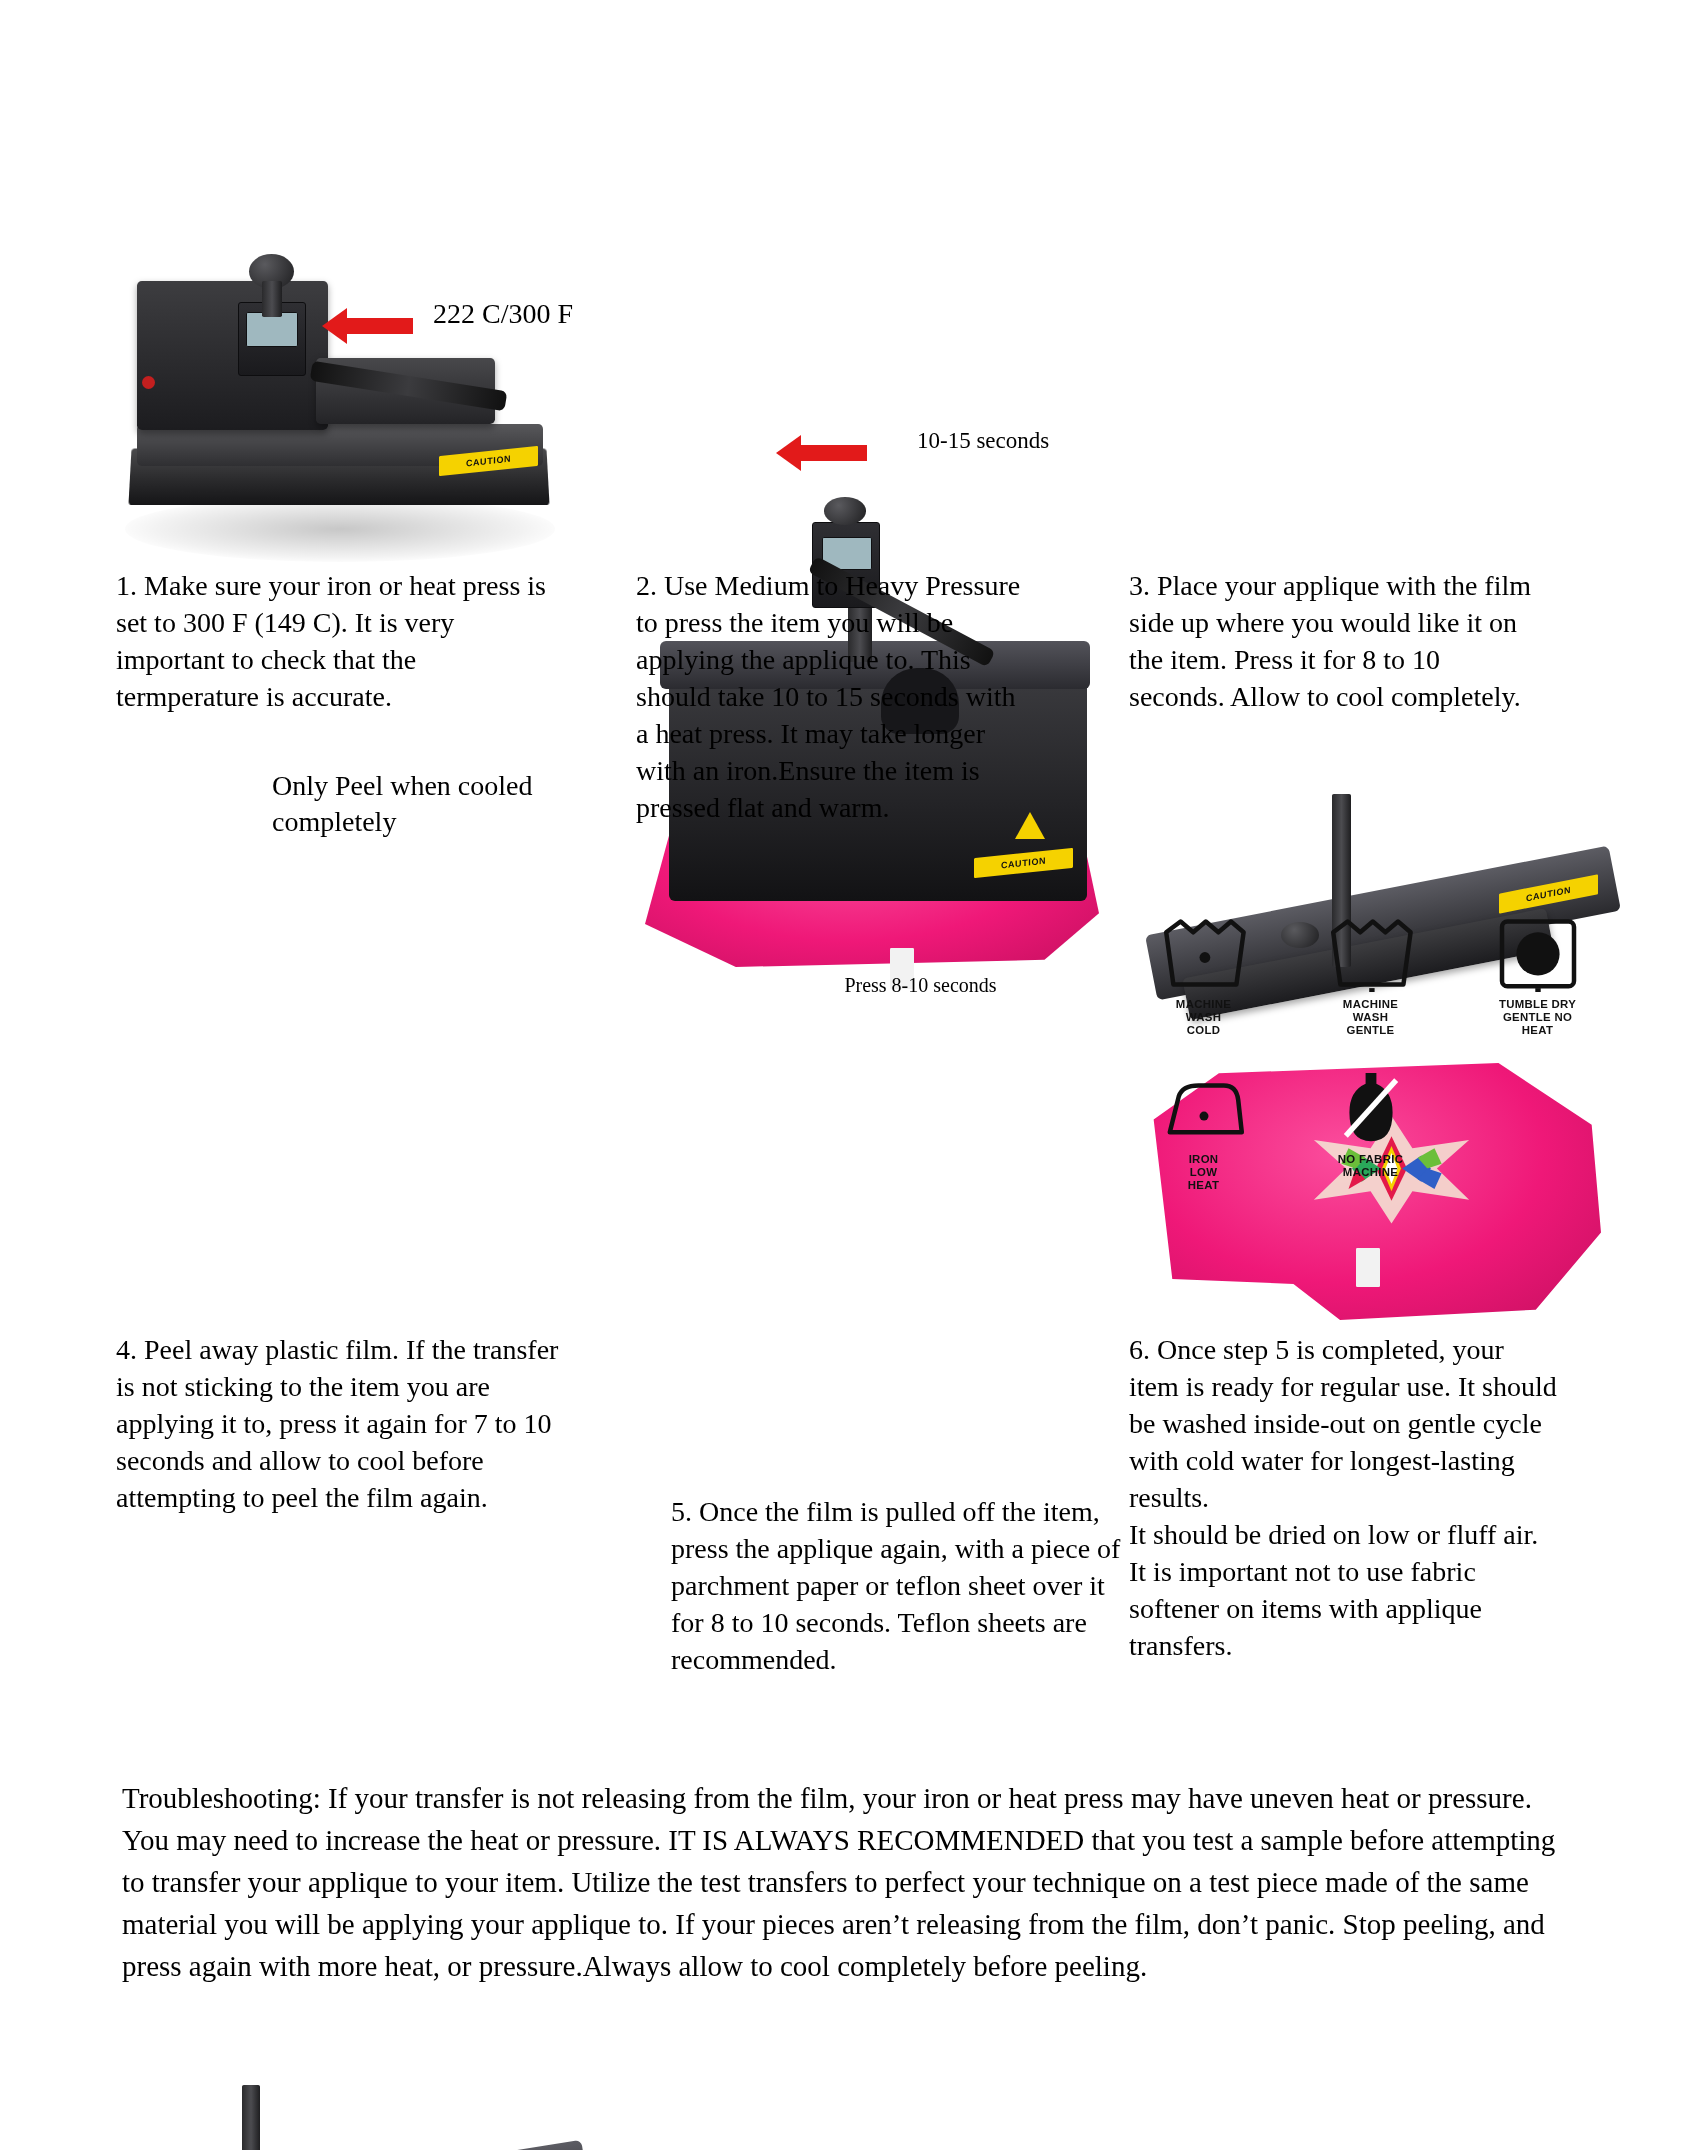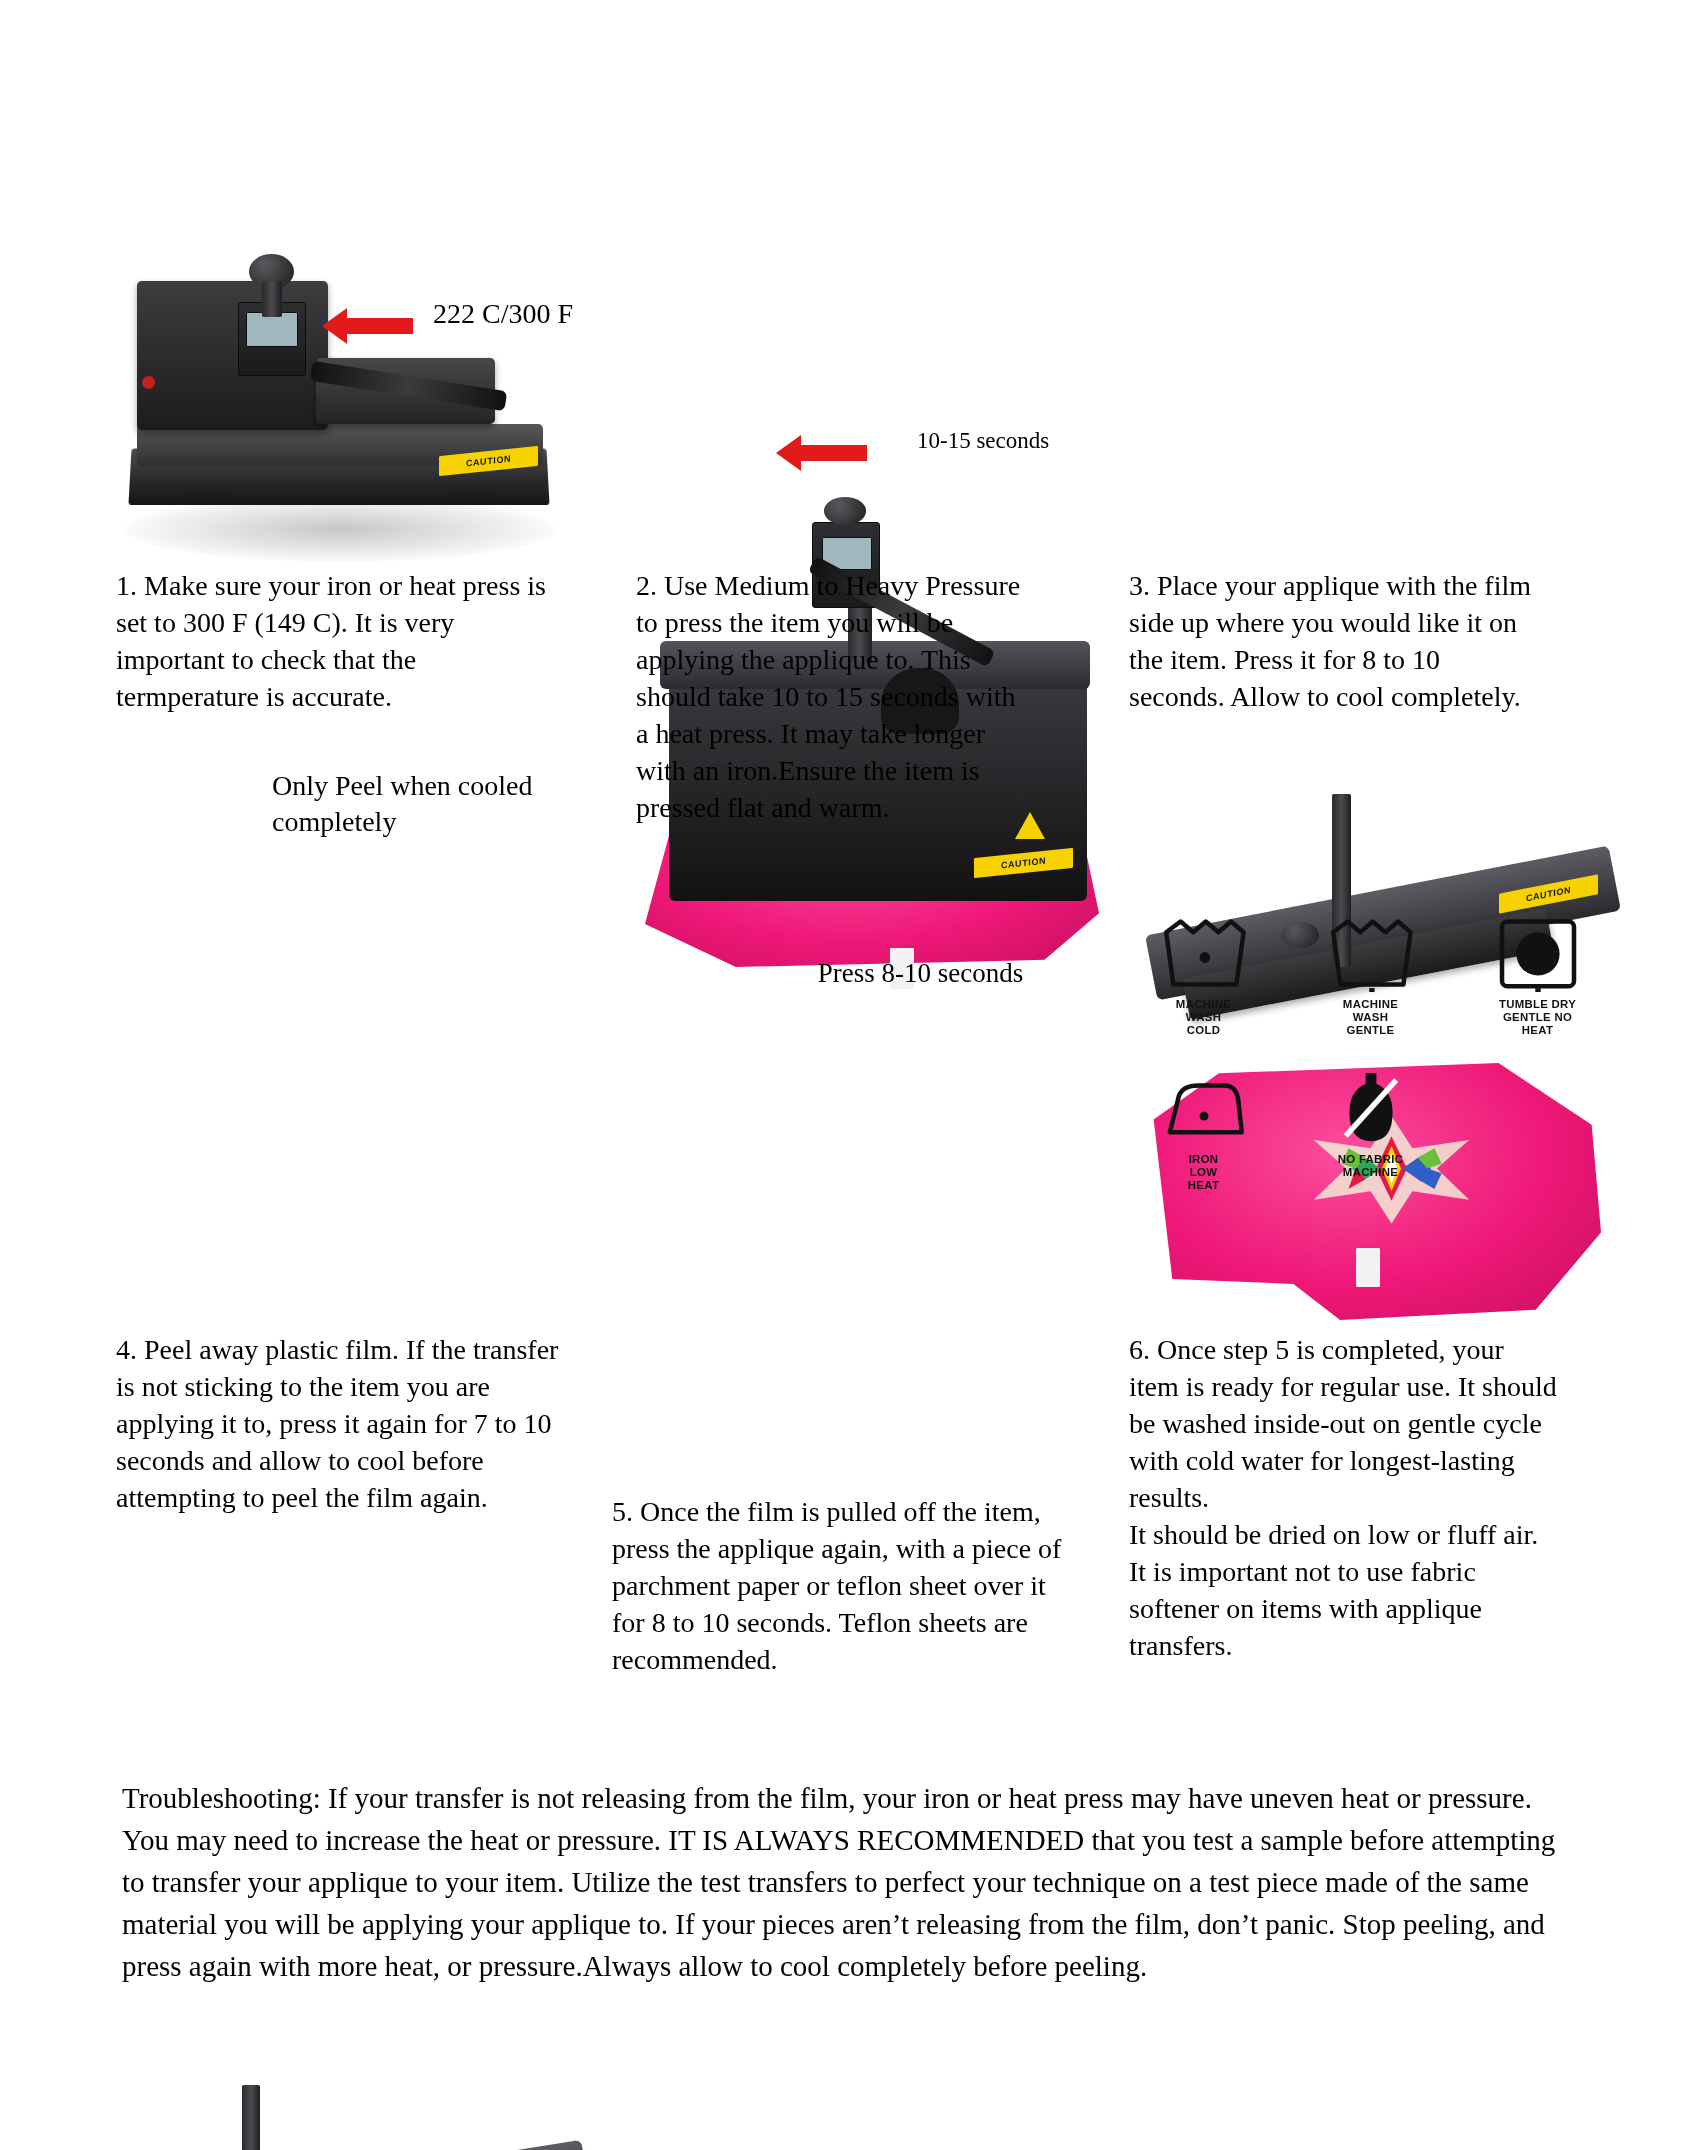--- a/index.html
+++ b/index.html
@@ -28,21 +28,21 @@
     line-height: 1.32;
     color: #000;
   }
   .anno {
     font-family: "Liberation Serif", serif;
     font-size: 28px;
     line-height: 1.3;
     color: #000;
   }
   .anno.small { font-size: 23px; }
-  .anno.big { font-size: 27px; }
+  .anno.big { font-size: 20px; margin-top: 16px; }
 
   
   .press {
     position: relative;
   }
   .press .shadow {
     position: absolute;
     border-radius: 50%;
     background: radial-gradient(ellipse at center, rgba(0,0,0,0.22) 0%, rgba(0,0,0,0.05) 60%, rgba(0,0,0,0) 75%);
   }
@@ -277,21 +277,21 @@
     <div class="plate" style="left:21px; top:90px; width:454px; height:65px; border-radius:6px;
                 transform:rotate(-9deg);
                 background:linear-gradient(180deg,#5c5c63 0%,#2a2a2e 100%);"></div>
 
   </div>
 
   <div class="caption abs" style="left:116px; top:1332px; width:454px;">4. Peel away plastic film. If the transfer is not sticking to the item you are applying it to, press  it again for 7 to 10 seconds and allow to cool before attempting to peel the film again.</div>
 
   <div class="anno big abs" style="left:795px; top:956px; width:251px; text-align:center;">Press 8-10 seconds</div>
 
-  <div class="caption abs" style="left:612px; top:1494px; width:454px;">5. Once the film is pulled off the item, press the applique again, with a piece of parchment paper or teflon sheet over it for 8 to 10 seconds. Teflon sheets are recommended.</div>
+  <div class="caption abs" style="left:671px; top:1494px; width:454px;">5. Once the film is pulled off the item, press the applique again, with a piece of parchment paper or teflon sheet over it for 8 to 10 seconds. Teflon sheets are recommended.</div>
 
   <div class="care-grid" style="left:1138px; top:914px;">
 
     <div class="care-cell">
       <svg width="90" height="78" viewBox="0 0 100 86">
         <path d="M8 20 L24 8 L38 20 L52 8 L66 20 L80 8 L94 20 L86 78 L16 78 Z" fill="none" stroke="#111" stroke-width="5" stroke-linejoin="round"></path>
         <circle cx="51" cy="48" r="6" fill="#111"></circle>
       </svg>
       <div class="care-label">MACHINE
 WASH

